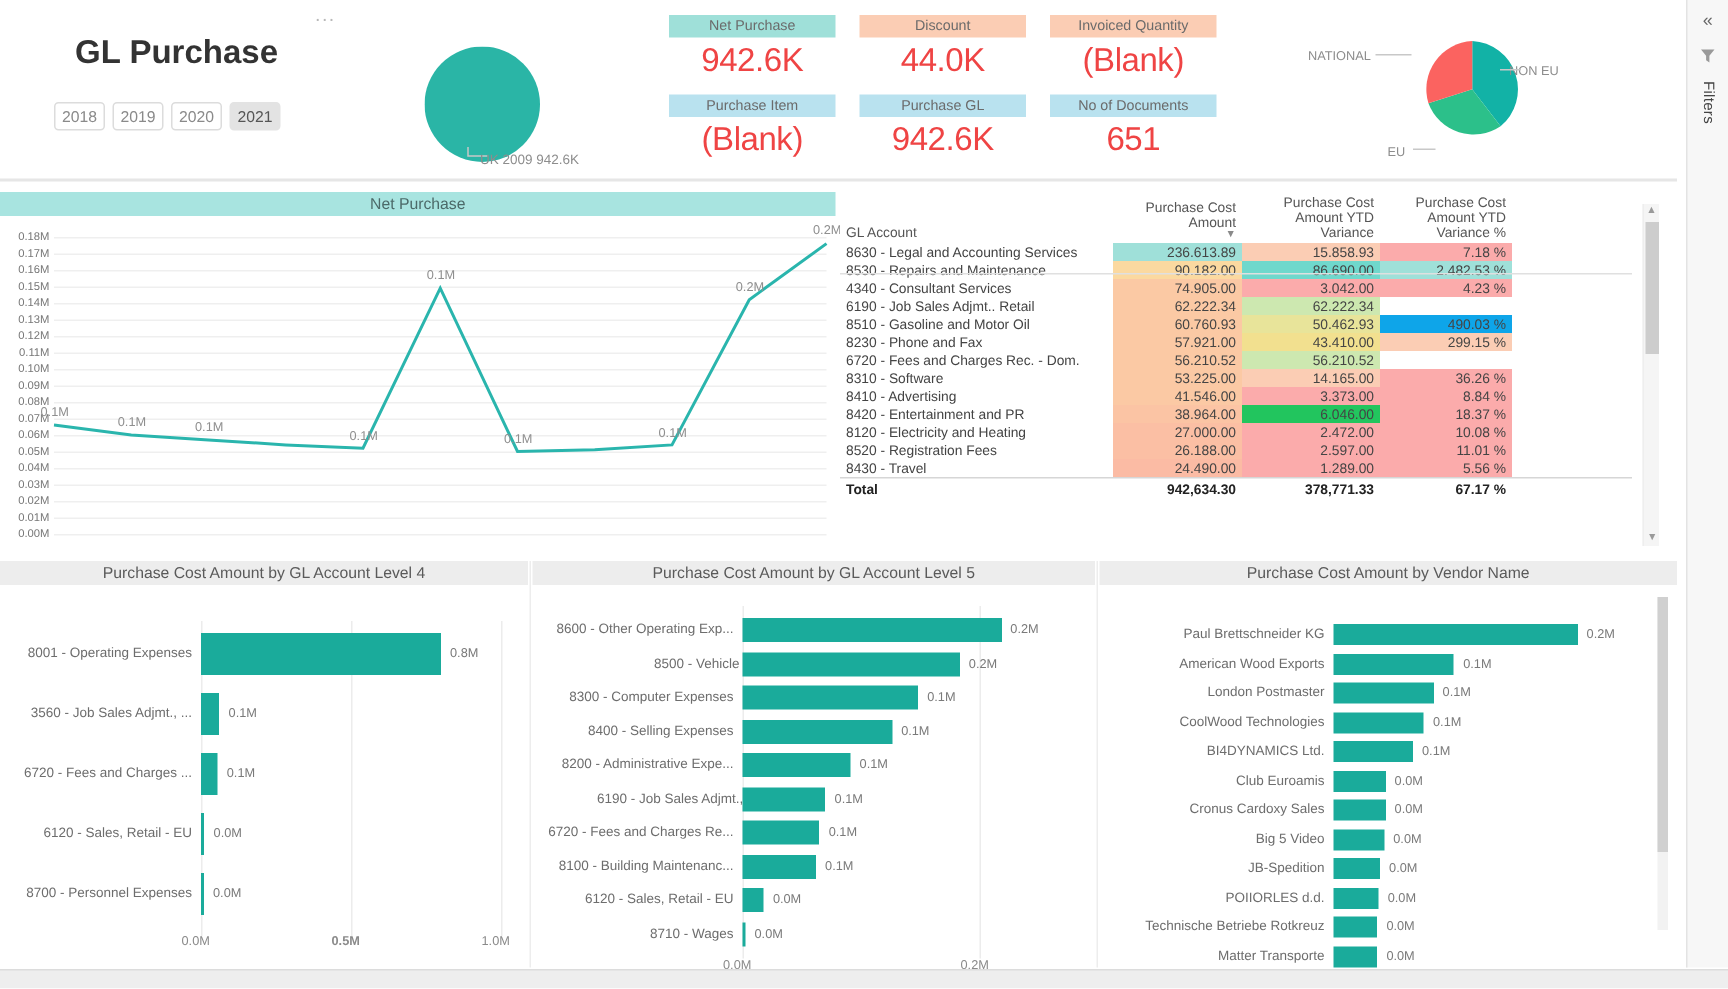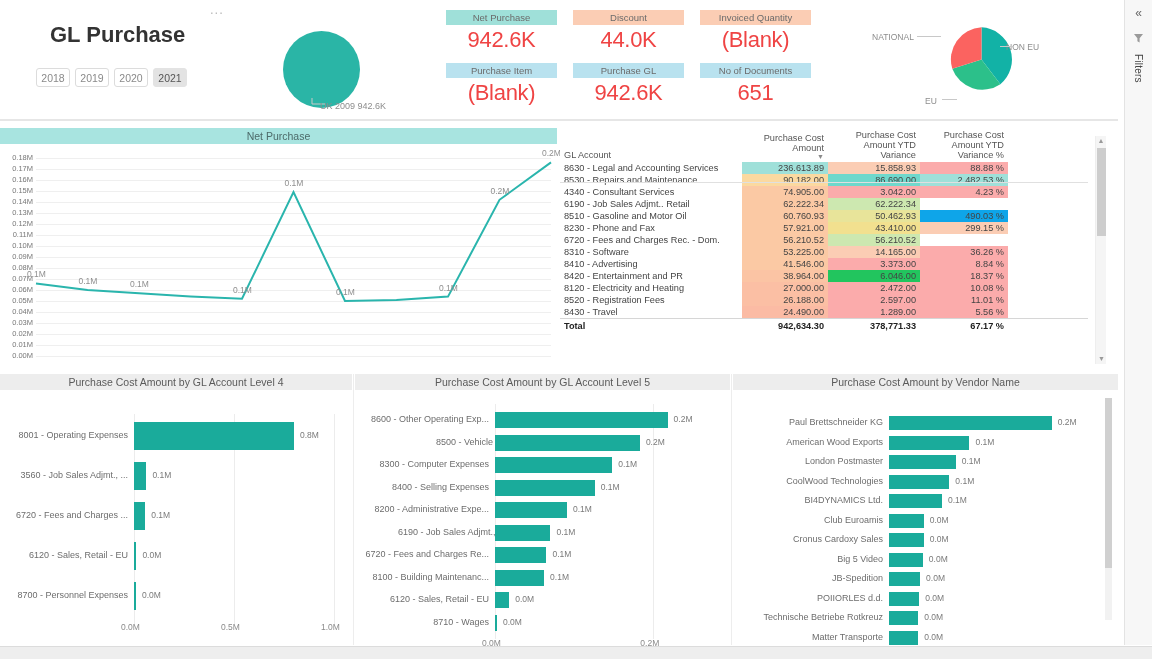--- a/index.html
+++ b/index.html
@@ -259,21 +259,21 @@
           <th class="num" style="width:92px">Purchase Cost Amount YTD Variance</th>
           <th class="num" style="width:88px">Purchase Cost Amount YTD Variance %</th>
           <th style="width:80px"></th>
         </tr>
       </thead>
       <tbody id="tbody">
           <tr>
             <td>8630 - Legal and Accounting Services</td>
             <td class="num" style="background:#9fe0d9">236.613.89</td>
             <td class="num" style="background:#fbcdb4">15.858.93</td>
-            <td class="num" style="background:#fbabab">88.88 %</td>
+            <td class="num" style="background:#fbabab">7.18 %</td>
             <td></td>
           </tr>
           <tr>
             <td>8530 - Repairs and Maintenance</td>
             <td class="num" style="background:#fbd9a0">90.182.00</td>
             <td class="num" style="background:#6fd8cc">86.690.00</td>
             <td class="num" style="background:#9fe0d9">2.482.53 %</td>
             <td></td>
           </tr>
           <tr>
@@ -388,21 +388,21 @@
         <div class="bcat" style="left: 0px; width: 128px; top: 116px;">6720 - Fees and Charges ...</div>
         <div class="bar" style="left: 134px; top: 108px; width: 11.2px; height: 28px; background: rgb(26, 171, 155);"></div>
         <div class="bval" style="left: 151.2px; top: 116px;">0.1M</div>
         <div class="bcat" style="left: 0px; width: 128px; top: 156px;">6120 - Sales, Retail - EU</div>
         <div class="bar" style="left: 134px; top: 148px; width: 2.4px; height: 28px; background: rgb(26, 171, 155);"></div>
         <div class="bval" style="left: 142.4px; top: 156px;">0.0M</div>
         <div class="bcat" style="left: 0px; width: 128px; top: 196px;">8700 - Personnel Expenses</div>
         <div class="bar" style="left: 134px; top: 188px; width: 2px; height: 28px; background: rgb(26, 171, 155);"></div>
         <div class="bval" style="left: 142px; top: 196px;">0.0M</div>
         <div class="xt" style="left: 121px; top: 228px;">0.0M</div>
-        <div class="xt" style="left: 221px; top: 228px;">0.5M</div>
+        <div class="xt" style="left: 221px; top: 228px; font-weight: bold;">0.5M</div>
         <div class="xt" style="left: 321px; top: 228px;">1.0M</div>
       </div>
   </div>
 
   <div class="barcard" id="bc2">
     <div class="vis-title">Purchase Cost Amount by GL Account Level 5</div>
     <div class="bar-plot" id="p2">
         <div class="gridv" style="left: 140px; top: 10px; height: 235px;"></div>
         <div class="gridv" style="left: 298.333px; top: 10px; height: 235px;"></div>
         <div class="bcat" style="left: 0px; width: 134px; top: 20px;">8600 - Other Operating Exp...</div>

